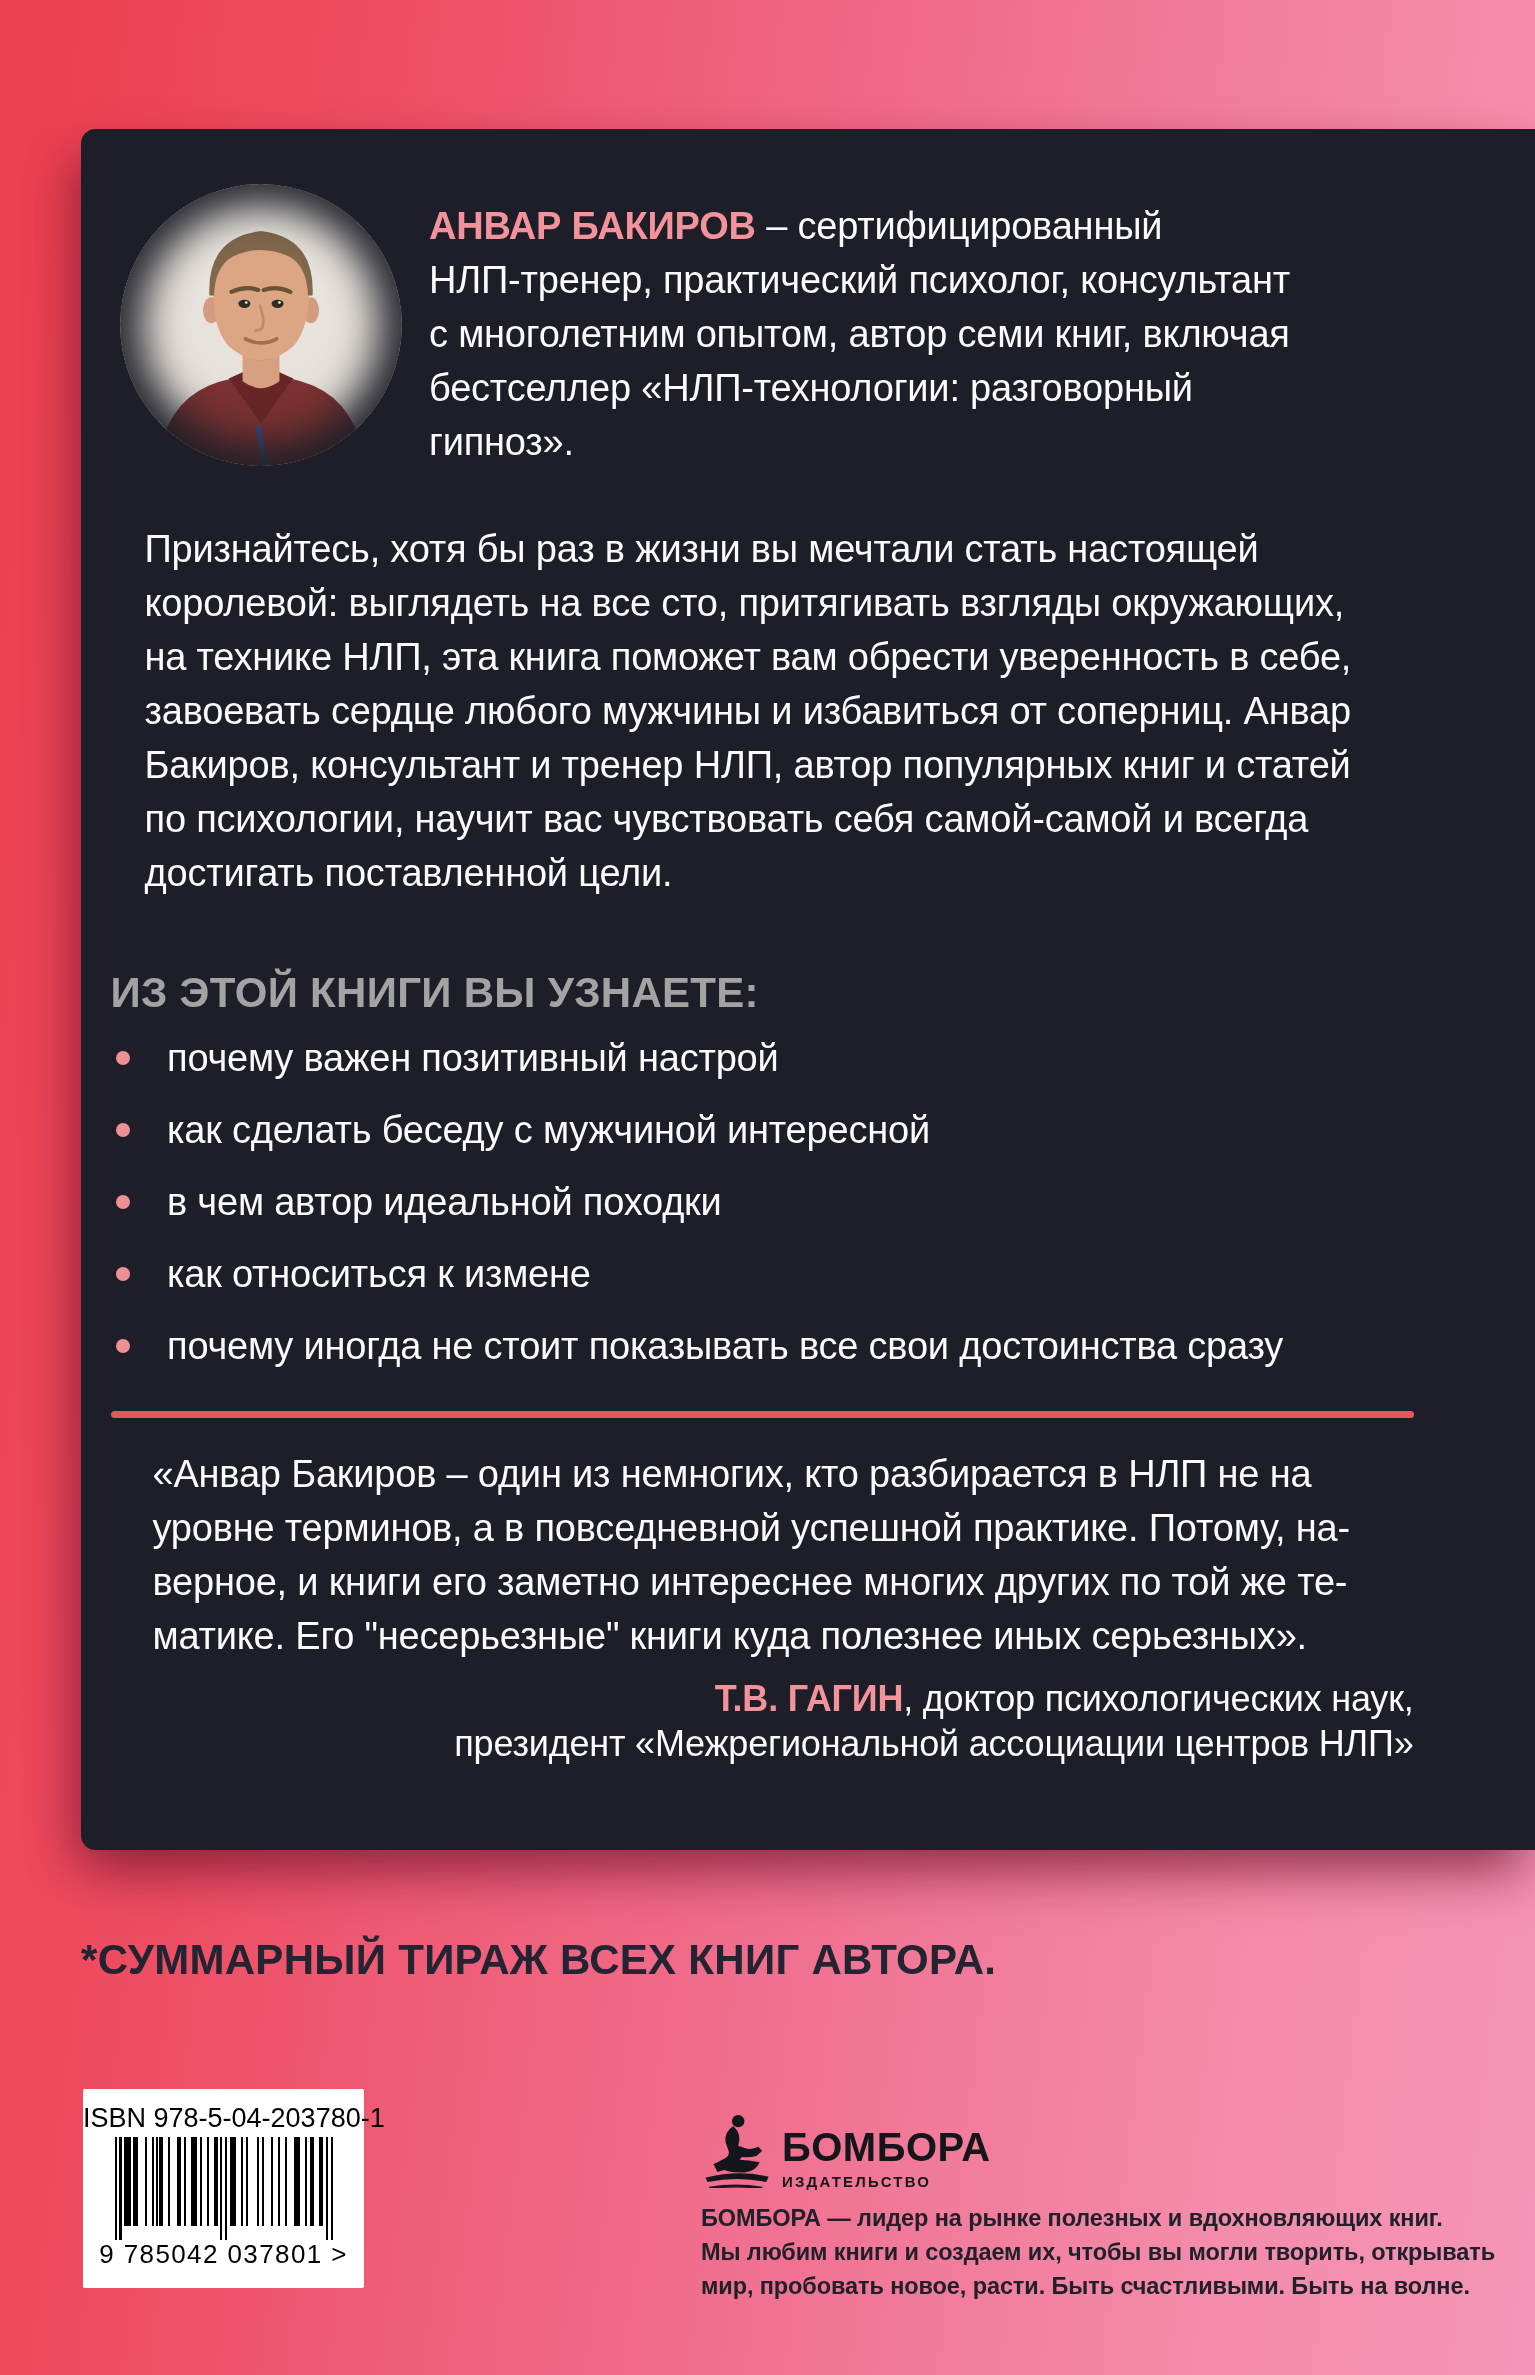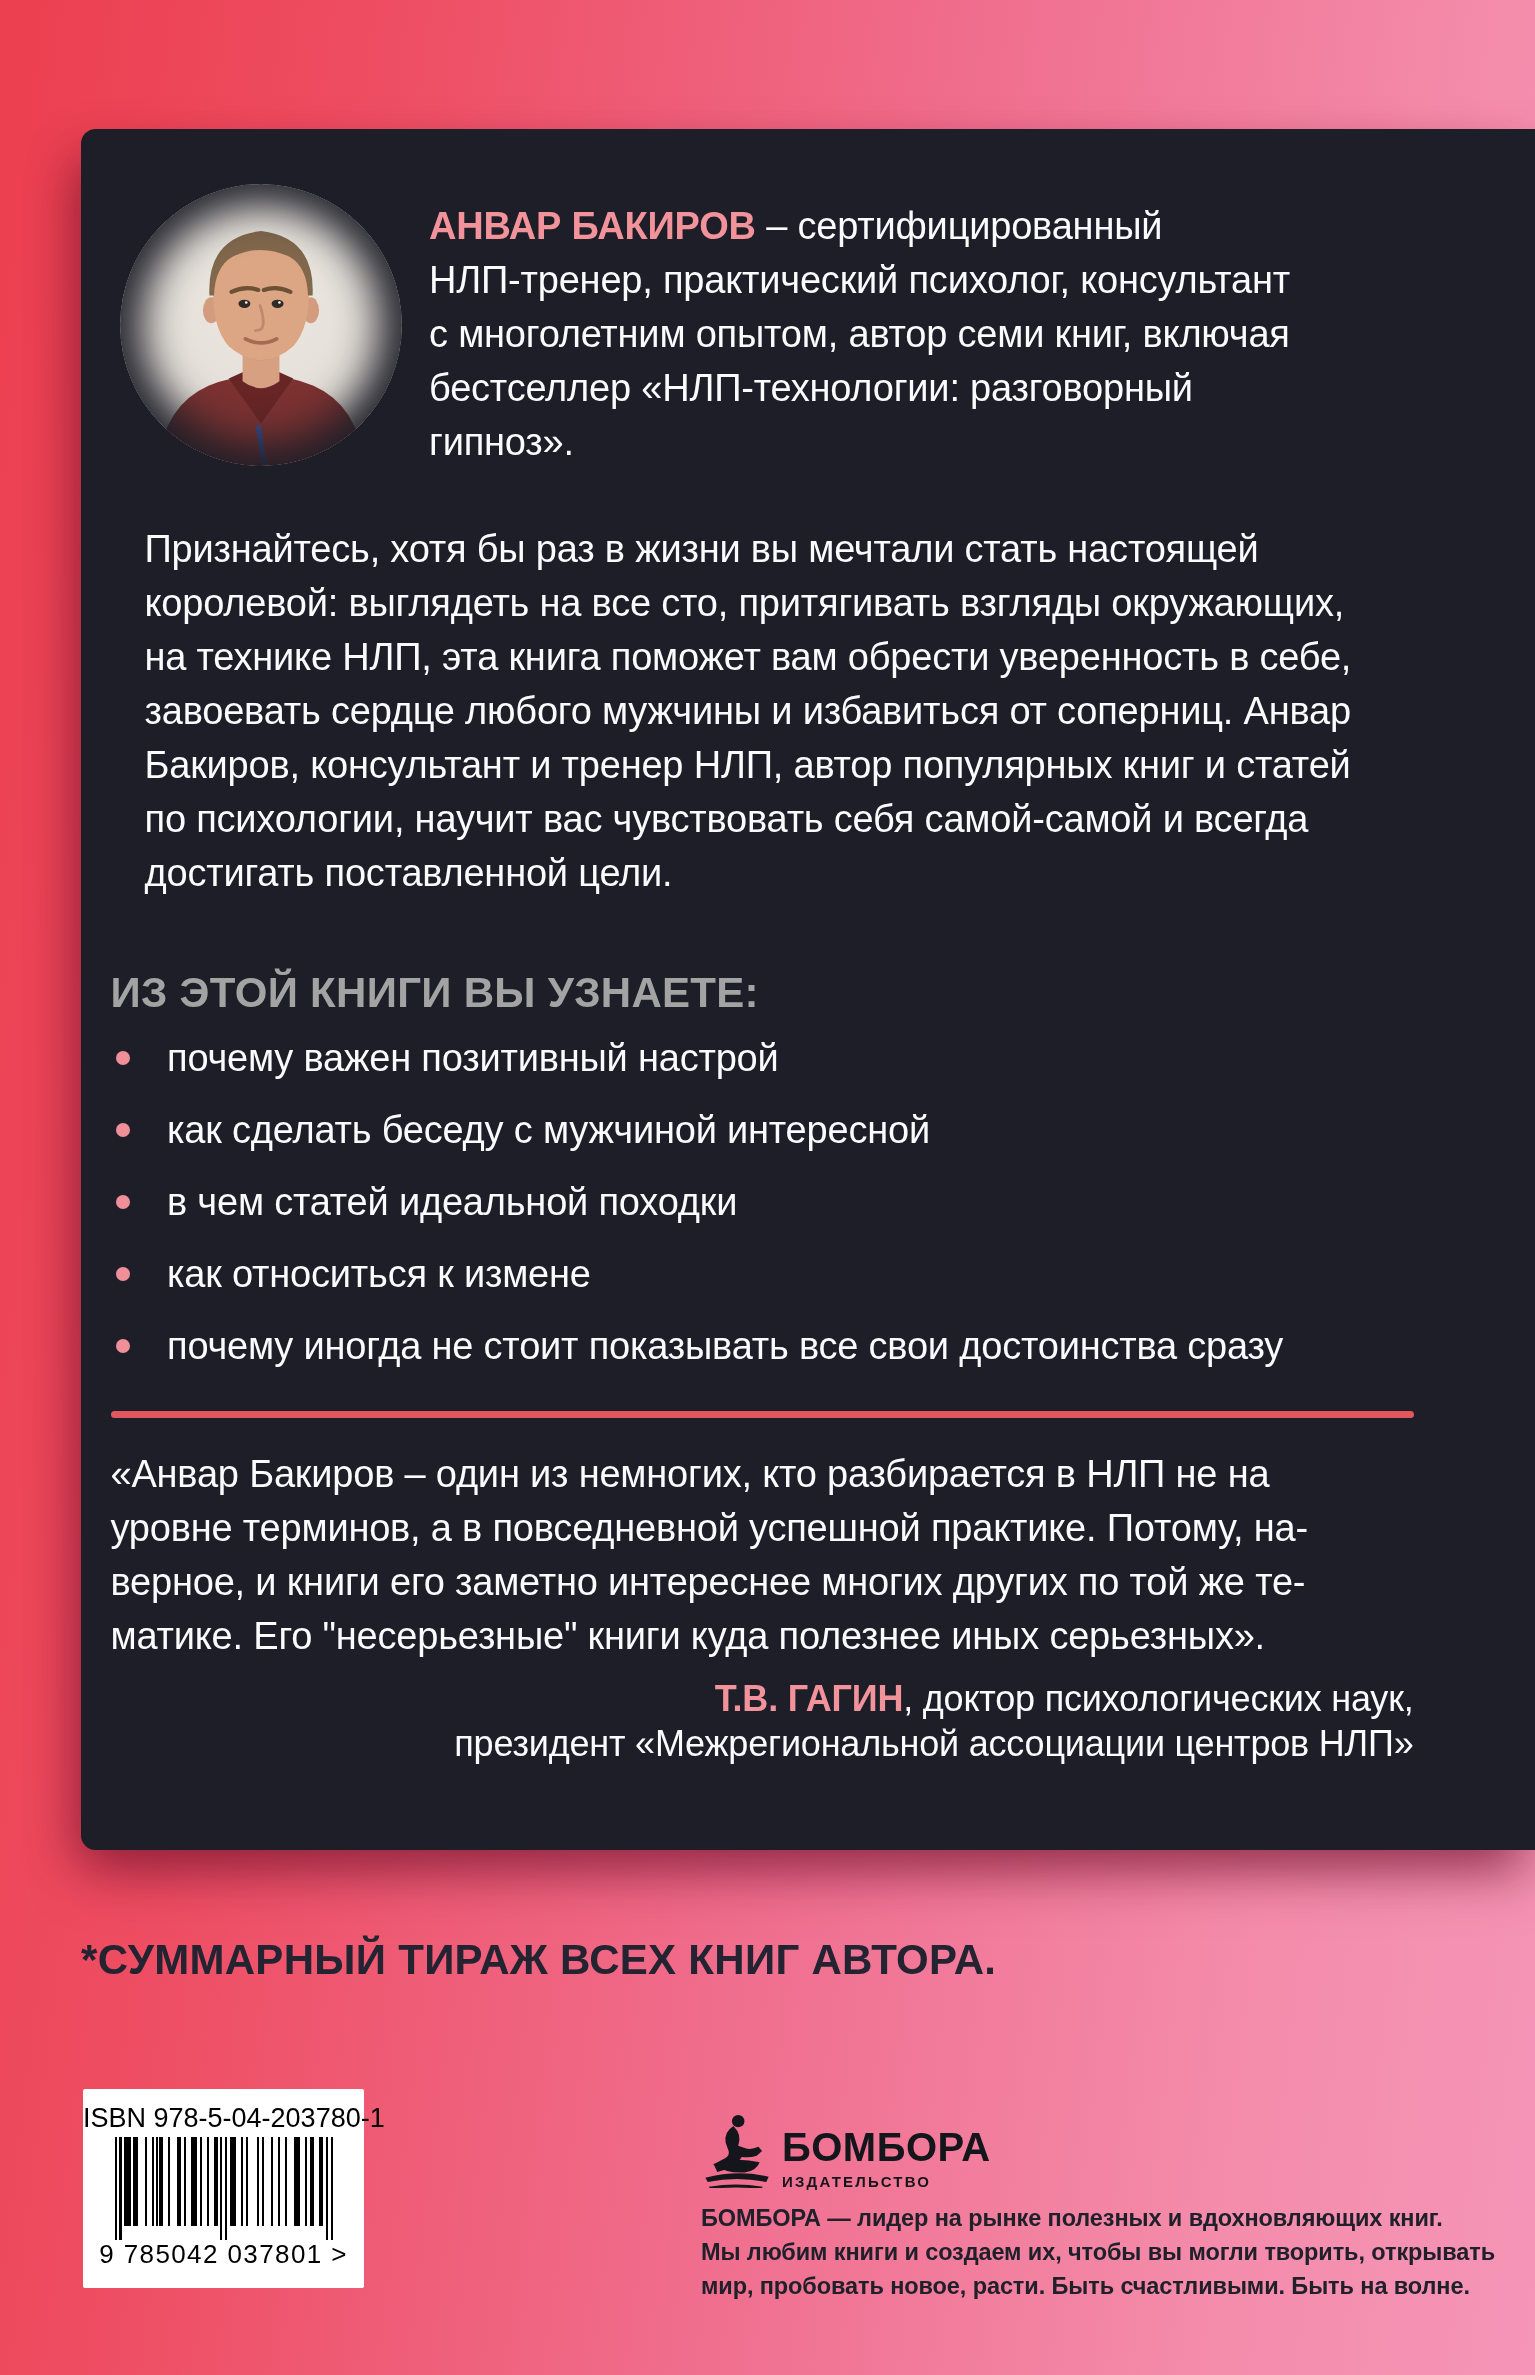--- a/index.html
+++ b/index.html
@@ -24,21 +24,21 @@
   .salmon{color:#f2939b;}
   .bold{font-weight:700;}
   .desc{position:absolute;left:29.5px;top:393px;width:1303px;font-size:38px;line-height:54px;color:#fbfbfd;letter-spacing:-0.2px;}
   .desc .line{white-space:nowrap;margin-left:34px;}
   .learn-heading{position:absolute;left:29.5px;top:838px;font-size:42px;line-height:52px;font-weight:700;color:#a3a3a3;letter-spacing:0.3px;white-space:nowrap;}
   .bullets{position:absolute;left:29.5px;top:893px;width:1303px;margin:0;padding:0;list-style:none;}
   .bullets li{display:flex;align-items:center;height:72px;font-size:38px;color:#fbfbfd;letter-spacing:-0.2px;white-space:nowrap;}
   .dot{flex:0 0 auto;width:14px;height:14px;border-radius:50%;background:#ef8f98;margin:0 37px 0 5.5px;}
   .divider{position:absolute;left:29.5px;top:1282px;width:1303px;height:6.5px;border-radius:3.7px;background:#e2575e;}
   .quote{position:absolute;left:29.5px;top:1318px;width:1303px;font-size:38px;line-height:54px;color:#fbfbfd;letter-spacing:-0.2px;}
-  .quote .line{white-space:nowrap;}
+  .quote .line{white-space:nowrap;margin-left:42px;}
   .attribution{position:absolute;left:29.5px;top:1547px;width:1303px;text-align:right;font-size:36px;line-height:45px;color:#fbfbfd;letter-spacing:-0.2px;}
   .attribution .line{white-space:nowrap;}
   .footnote{position:absolute;left:81px;top:1936px;font-size:42px;font-weight:700;color:#232331;letter-spacing:0.3px;white-space:nowrap;}
   .isbn-box{position:absolute;left:83px;top:2089px;width:281px;height:199px;background:#ffffff;border-radius:1.8px;box-sizing:border-box;padding-top:14.8px;}
   .isbn-label{font-size:27px;line-height:28px;color:#000;text-align:center;font-weight:400;letter-spacing:0;white-space:nowrap;}
   .bars{position:relative;width:218px;height:103px;margin:5.5px auto 0 auto;}
   .bars div{position:absolute;top:0;background:#000;}
   .barcode-digits{font-size:26px;line-height:28px;color:#000;text-align:center;letter-spacing:1.4px;white-space:nowrap;}
   .publisher{position:absolute;left:701px;top:2112px;width:757px;color:#18181f;}
   .pub-logo{position:absolute;left:0;top:1.8px;width:72px;height:74px;}
@@ -114,21 +114,21 @@
       <li>
           <span class="dot"></span>
           <span>почему важен позитивный настрой</span>
         </li>
       <li>
           <span class="dot"></span>
           <span>как сделать беседу с мужчиной интересной</span>
         </li>
       <li>
           <span class="dot"></span>
-          <span>в чем статей идеальной походки</span>
+          <span>в чем автор идеальной походки</span>
         </li>
       <li>
           <span class="dot"></span>
           <span>как относиться к измене</span>
         </li>
       <li>
           <span class="dot"></span>
           <span>почему иногда не стоит показывать все свои достоинства сразу</span>
         </li>
     </ul>

